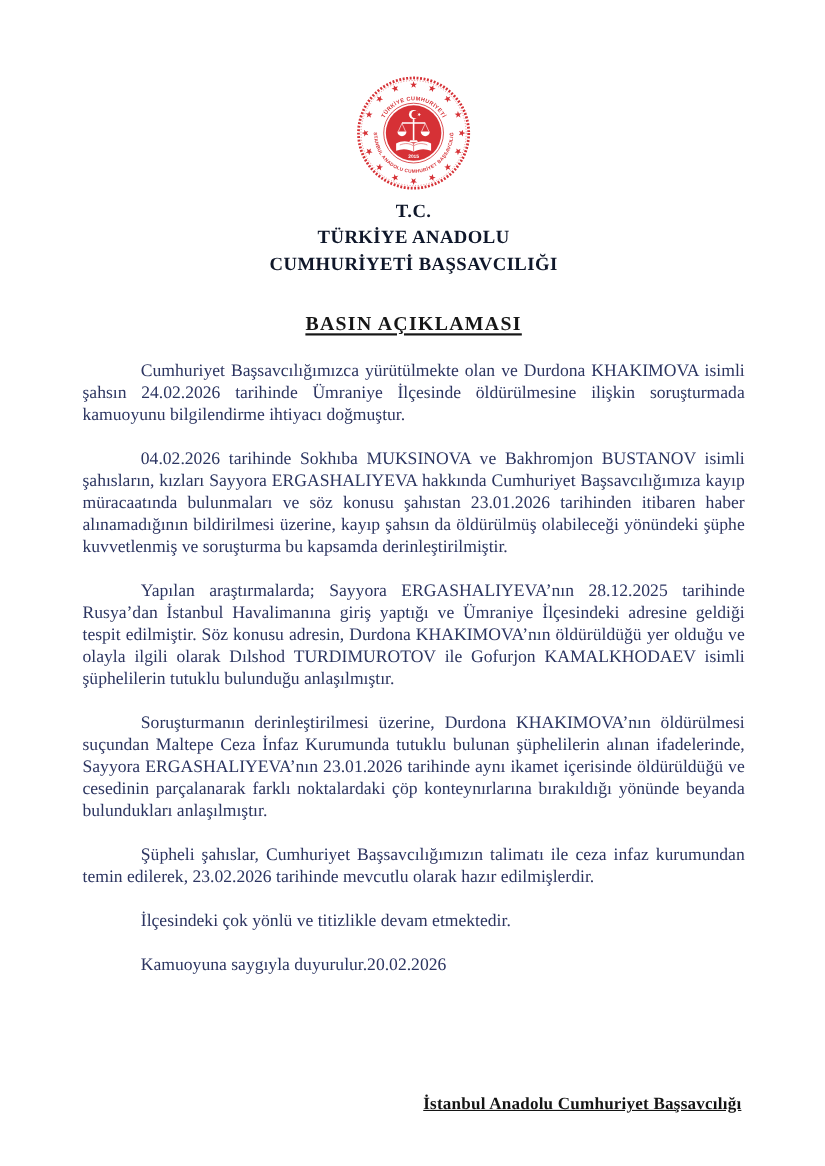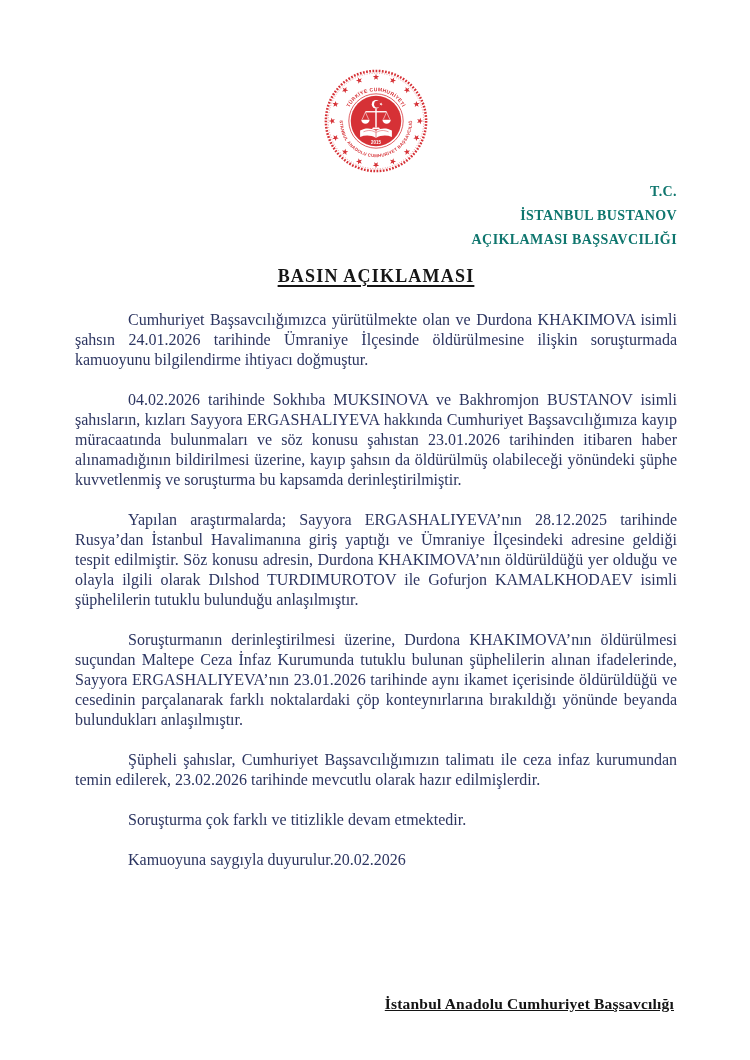--- a/index.html
+++ b/index.html
@@ -8,29 +8,29 @@
     width:750px; height:1060px;
     background:#ffffff;
     font-family:"Liberation Serif", serif;
     box-sizing:border-box;
     padding:68px 73px 0 75px;
     overflow:hidden;
   }
   .emblem-wrap { text-align:center; height:106px; }
   svg.emblem { width:106px; height:106px; }
   .hdr {
-    text-align:right;
+    text-align:center;
     font-weight:bold;
-    font-size:14px;
+    font-size:17px;
     line-height:24px;
-    color:#0f766e;
+    color:#0f172a;
     margin-top:6px;
     letter-spacing:0.4px;
   }
-  .subject { text-align:center; margin-top:14px; height:24px; }
+  .subject { text-align:center; margin-top:32px; height:24px; }
   .subject span {
     font-weight:bold;
     font-size:18px;
     letter-spacing:1.2px;
     color:#161616;
     text-decoration:underline;
     text-underline-offset:3px;
     text-decoration-thickness:1.5px;
   }
   .bodytext {
@@ -121,33 +121,33 @@
         <path d="M68,66.2 C63,64.2 59,64.5 55.5,66.8" stroke="#D63136" stroke-width="0.5" fill="none"></path>
         <line x1="55" y1="65.1" x2="55" y2="72.4" stroke="#D63136" stroke-width="0.6"></line>
       </g>
 
       <text x="55" y="78.6" text-anchor="middle" font-family="Liberation Sans, sans-serif" font-size="4.6" font-weight="bold" fill="#ffffff">2015</text>
     </svg>
   </div>
 
   <div class="hdr">
     <div>T.C.</div>
-    <div>İSTANBUL BUSTANOV</div>
-    <div>AÇIKLAMASI BAŞSAVCILIĞI</div>
+    <div>TÜRKİYE ANADOLU</div>
+    <div>CUMHURİYETİ BAŞSAVCILIĞI</div>
   </div>
 
   <div class="subject">
     <span>BASIN AÇIKLAMASI</span>
   </div>
 
   <div class="bodytext">
-    <p>Cumhuriyet Başsavcılığımızca yürütülmekte olan ve Durdona KHAKIMOVA isimli şahsın 24.01.2026 tarihinde Ümraniye İlçesinde öldürülmesine ilişkin soruşturmada kamuoyunu bilgilendirme ihtiyacı doğmuştur.</p>
+    <p>Cumhuriyet Başsavcılığımızca yürütülmekte olan ve Durdona KHAKIMOVA isimli şahsın 24.02.2026 tarihinde Ümraniye İlçesinde öldürülmesine ilişkin soruşturmada kamuoyunu bilgilendirme ihtiyacı doğmuştur.</p>
     <p>04.02.2026 tarihinde Sokhıba MUKSINOVA ve Bakhromjon BUSTANOV isimli şahısların, kızları Sayyora ERGASHALIYEVA hakkında Cumhuriyet Başsavcılığımıza kayıp müracaatında bulunmaları ve söz konusu şahıstan 23.01.2026 tarihinden itibaren haber alınamadığının bildirilmesi üzerine, kayıp şahsın da öldürülmüş olabileceği yönündeki şüphe kuvvetlenmiş ve soruşturma bu kapsamda derinleştirilmiştir.</p>
     <p>Yapılan araştırmalarda; Sayyora ERGASHALIYEVA’nın 28.12.2025 tarihinde Rusya’dan İstanbul Havalimanına giriş yaptığı ve Ümraniye İlçesindeki adresine geldiği tespit edilmiştir. Söz konusu adresin, Durdona KHAKIMOVA’nın öldürüldüğü yer olduğu ve olayla ilgili olarak Dılshod TURDIMUROTOV ile Gofurjon KAMALKHODAEV isimli şüphelilerin tutuklu bulunduğu anlaşılmıştır.</p>
     <p>Soruşturmanın derinleştirilmesi üzerine, Durdona KHAKIMOVA’nın öldürülmesi suçundan Maltepe Ceza İnfaz Kurumunda tutuklu bulunan şüphelilerin alınan ifadelerinde, Sayyora ERGASHALIYEVA’nın 23.01.2026 tarihinde aynı ikamet içerisinde öldürüldüğü ve cesedinin parçalanarak farklı noktalardaki çöp konteynırlarına bırakıldığı yönünde beyanda bulundukları anlaşılmıştır.</p>
     <p>Şüpheli şahıslar, Cumhuriyet Başsavcılığımızın talimatı ile ceza infaz kurumundan temin edilerek, 23.02.2026 tarihinde mevcutlu olarak hazır edilmişlerdir.</p>
-    <p>Soruşturma çok farklı ve titizlikle devam etmektedir.</p>
+    <p>İlçesindeki çok yönlü ve titizlikle devam etmektedir.</p>
     <p>Kamuoyuna saygıyla duyurulur.20.02.2026</p>
   </div>
 
   <div class="footer">İstanbul Anadolu Cumhuriyet Başsavcılığı</div>
 
 </div>
 
 </body></html>

